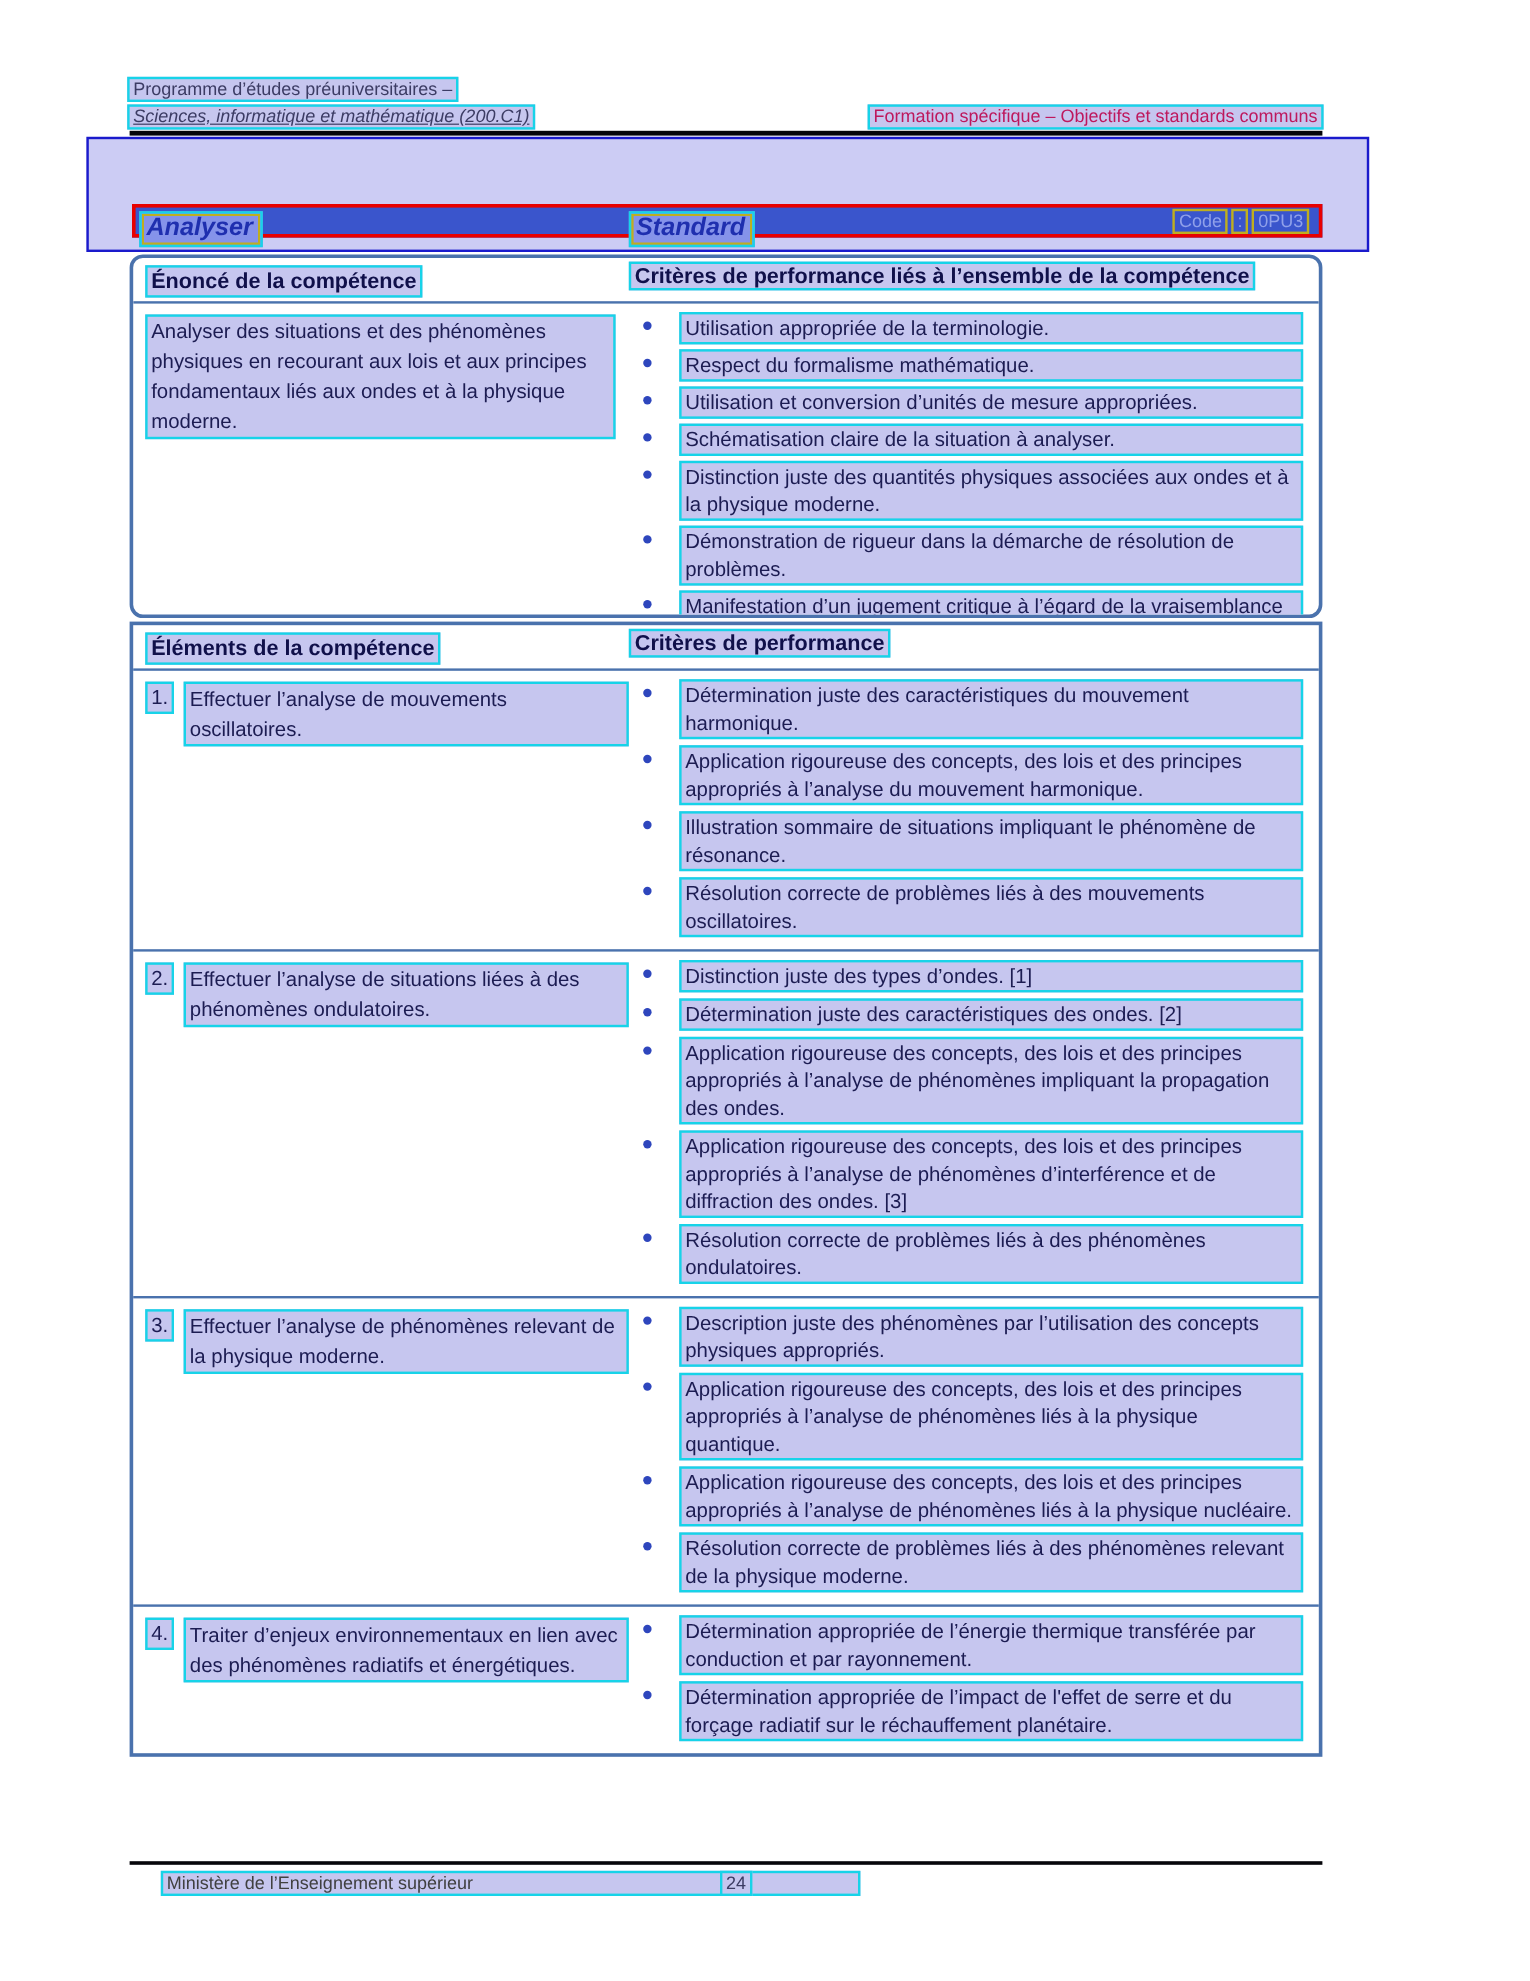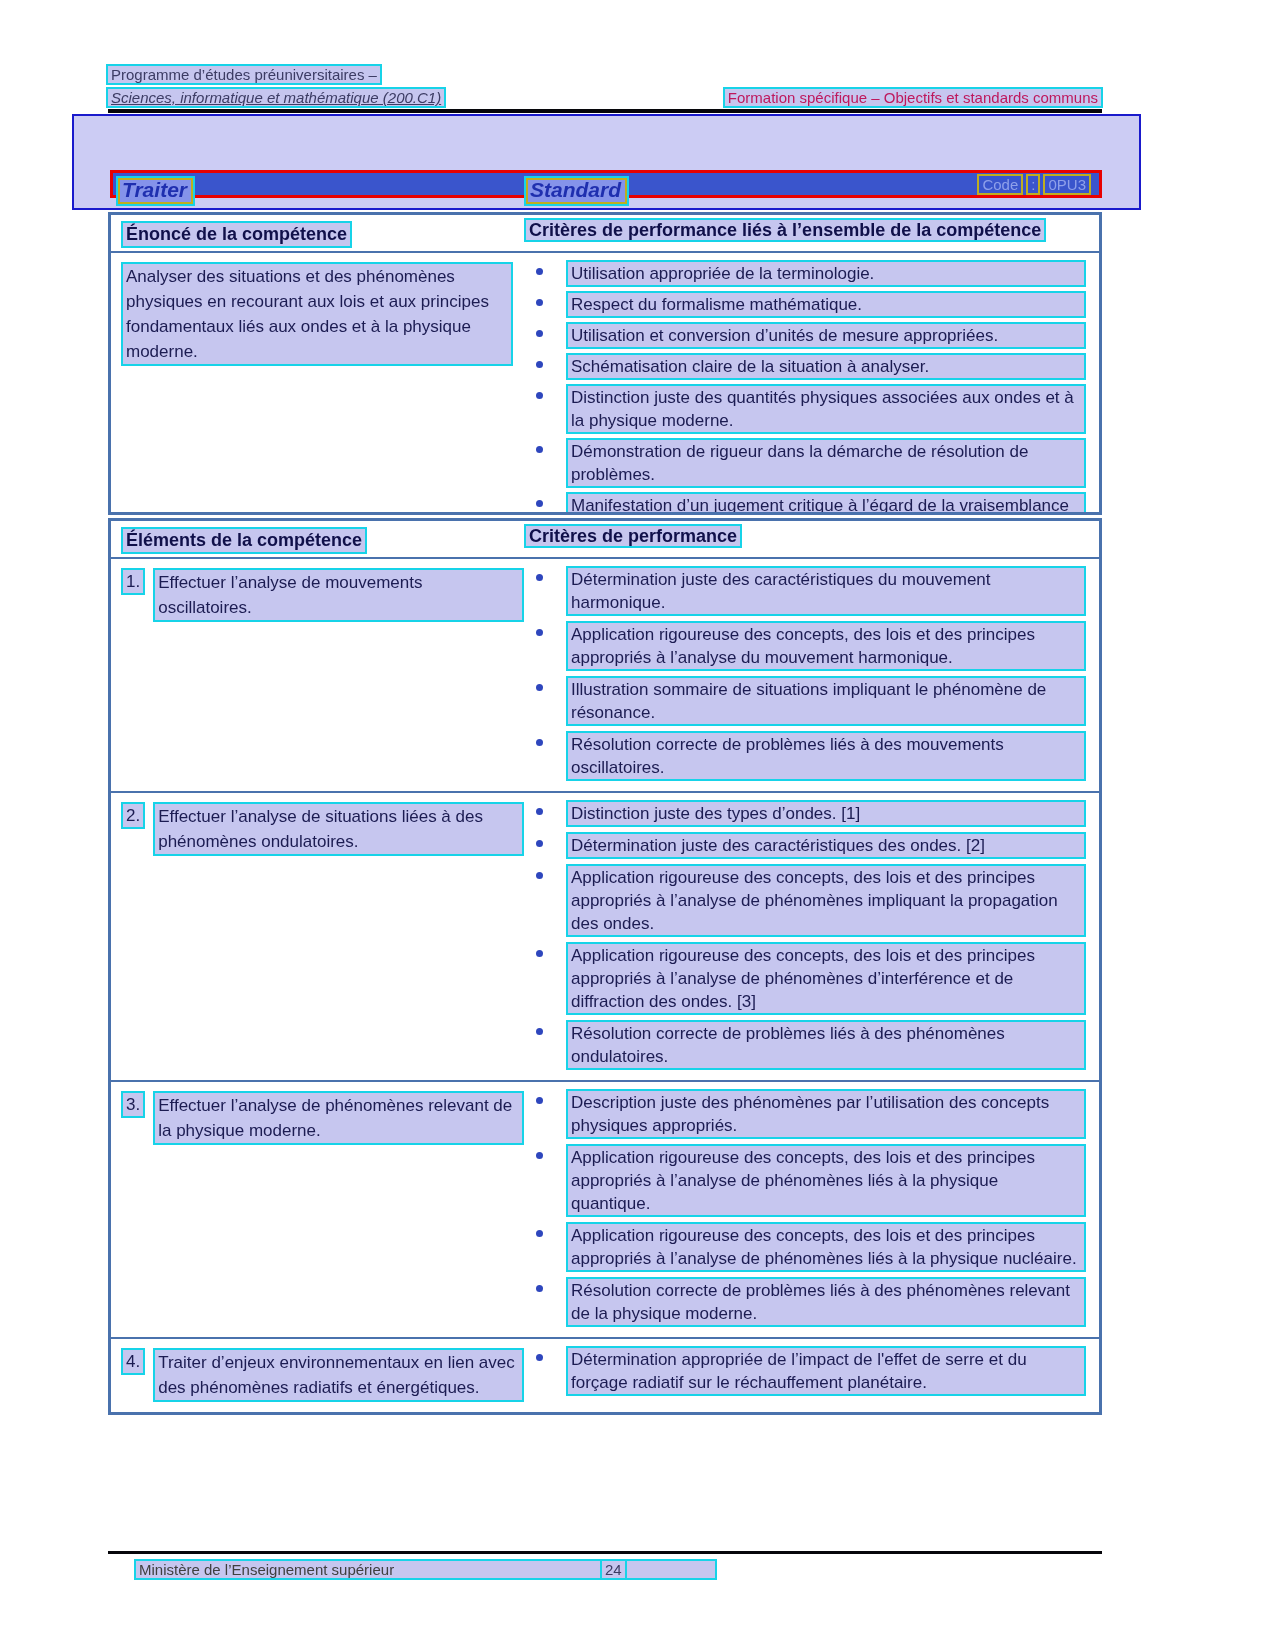--- a/index.html
+++ b/index.html
@@ -39,21 +39,21 @@
     color:#1f2faf; background:#8593ea; border:2px solid #17d3e8;
     box-shadow:inset 0 0 0 2px #bfae1f; padding:0 6px 2px 4px; line-height:24px;
   }
   .obj-label { left:42px; }
   .std-label { left:450px; }
   
   .tbl {
     position:absolute; left:108px; width:994px;
     border:3px solid #4a72ad; background:#ffffff;
   }
-  .tbl-1 { top:212px; max-height:303px; overflow:hidden; }
+  .tbl-1 { top:212px; max-height:303px; overflow:hidden;border-radius:11px; }
   .tbl-2 { top:518px; }
   .thead { display:flex; padding:4px 4px 3px 8px; border-bottom:2px solid #4a72ad; }
   .th-text { font-size:18px; font-weight:bold; color:#10104a; line-height:23px; }
   .cell-left  { width:405px; flex:none; display:flex; align-items:flex-start; padding:2px 0 0 2px; }
   .cell-right { flex:1; }
   .trow { display:flex; padding:7px 4px 10px 8px; }
   .trow + .trow { border-top:2px solid #4a72ad; }
   .tbody-1 { display:flex; padding:7px 4px 10px 8px; }
   .statement { width:392px; font-size:17px; line-height:25px; color:#1c1c52; }
   .num { flex:none; font-size:17px; line-height:23px; margin-right:8px; }
@@ -75,21 +75,21 @@
 <div class="hdr-l2 hl">Sciences, informatique et mathématique (200.C1)</div>
 <div class="hdr-r hl">Formation spécifique – Objectifs et standards communs</div>
 <div class="black-rule"></div>
 
 <div class="obj-box">
   <div class="code-banner">
     <span class="code-chip">Code</span>
     <span class="code-chip">:</span>
     <span class="code-chip">0PU3</span>
   </div>
-  <span class="obj-label">Traiter</span>
+  <span class="obj-label">Analyser</span>
   <span class="std-label">Standard</span>
 </div>
 
 <div class="tbl tbl-1">
   <div class="thead">
     <div class="cell-left">
         <span class="th-text hl">Énoncé de la compétence</span>
       </div>
     <div class="cell-right"><span class="th-text hl">Critères de performance liés à l’ensemble de la compétence</span></div>
   </div>
@@ -225,20 +225,24 @@
     </div>
   </div>
 
   <div class="trow">
     <div class="cell-left">
       <span class="num hl">4.</span>
       <span class="elem hl">Traiter d’enjeux environnementaux en lien avec des phénomènes radiatifs et énergétiques.</span>
     </div>
     <div class="cell-right">
       <div class="crits">
+        <div class="crit">
+            <span class="dot"></span>
+            <span class="crit-text hl">Détermination appropriée de l’énergie thermique transférée par conduction et par rayonnement.</span>
+          </div>
         <div class="crit">
             <span class="dot"></span>
             <span class="crit-text hl">Détermination appropriée de l’impact de l'effet de serre et du forçage radiatif sur le réchauffement planétaire.</span>
           </div>
       </div>
     </div>
   </div>
 </div>
 
 <div class="foot-rule"></div>

